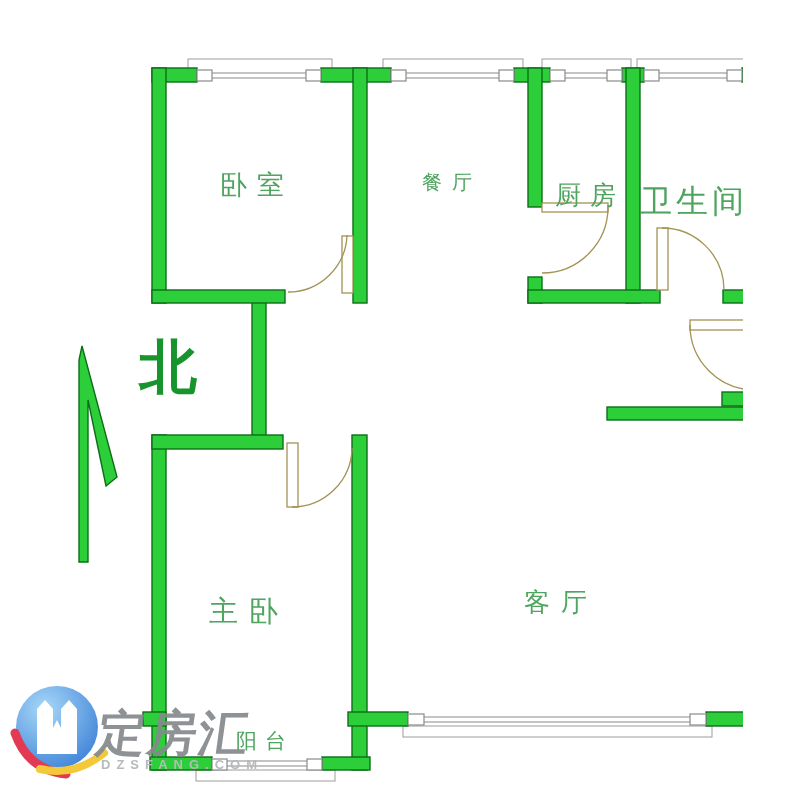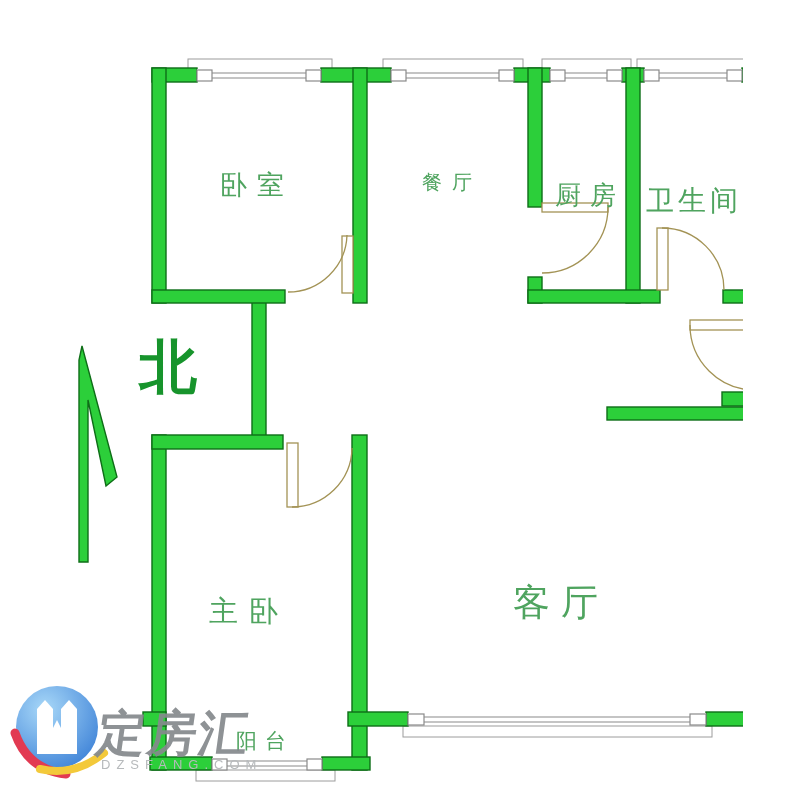--- a/index.html
+++ b/index.html
@@ -12,30 +12,30 @@
   .win-line{stroke:var(--window-line);stroke-width:1.2;}
   .win-sq{fill:#ffffff;stroke:var(--window-line);stroke-width:1.2;}
   .door-leaf{fill:#ffffff;stroke:var(--door);stroke-width:1.3;}
   .door-arc{fill:none;stroke:var(--door);stroke-width:1.3;}
   .north-arrow{fill:var(--wall);stroke:var(--wall-outline);stroke-width:1.4;}
   .label{position:absolute;transform:translate(-50%,-50%);white-space:nowrap;
          color:var(--label);line-height:1;}
   .lab-bedroom{left:257px;top:185px;font-size:27px;letter-spacing:10px;}
   .lab-dining{left:452px;top:182px;font-size:20px;letter-spacing:10px;}
   .lab-kitchen{left:590px;top:171px;font-size:26px;letter-spacing:9px;margin-top:24px;}
-  .lab-bathroom{left:694px;top:201px;font-size:28px;letter-spacing:4px;}
+  .lab-bathroom{left:694px;top:201px;font-size:32px;letter-spacing:4px;}
   .lab-master{left:249px;top:611px;font-size:29px;letter-spacing:11px;}
-  .lab-living{left:561px;top:602px;font-size:37px;letter-spacing:11px;}
+  .lab-living{left:561px;top:602px;font-size:26px;letter-spacing:11px;}
   .lab-balcony{left:265px;top:740px;font-size:21px;letter-spacing:8px;}
   .lab-north{left:168px;top:368px;font-size:58px;font-weight:bold;color:var(--north);
              font-family:"Liberation Serif", serif;letter-spacing:0;}
   .brand{position:absolute;left:97px;top:701px;font-size:49px;font-weight:bold;
          color:var(--brand-gray);transform:skewX(-8deg);letter-spacing:2px;opacity:.92;}
   .domain{position:absolute;left:101px;top:757px;font-size:13px;letter-spacing:6px;
-          color:var(--domain-gray);font-weight:normal;}
+          color:var(--domain-gray);font-weight:bold;}
 </style>
 </head>
 <body>
 
 <div class="stage">
   <svg width="800" height="793" viewBox="0 0 800 793">
 
     <defs>
       <radialGradient id="gblue" cx="35%" cy="28%" r="85%">
         <stop offset="0" style="stop-color:var(--logo-blue-1)"></stop>

